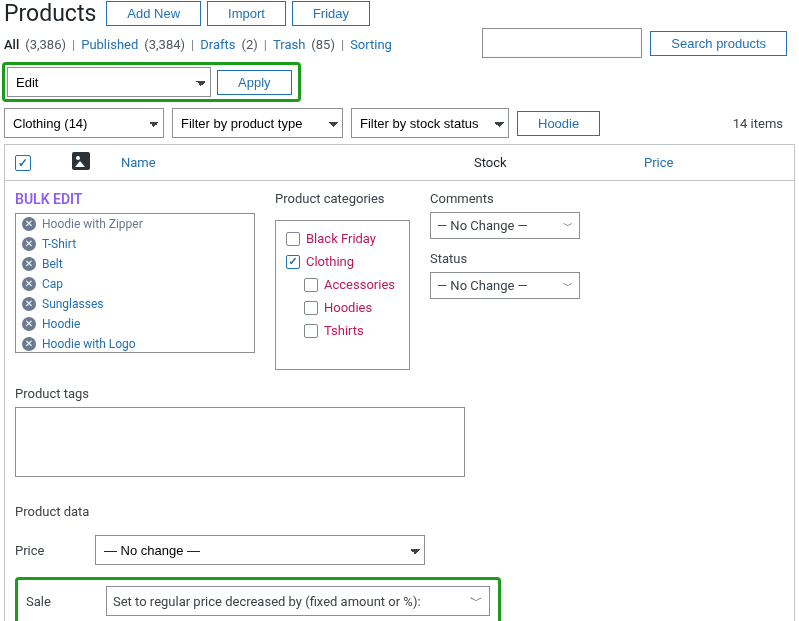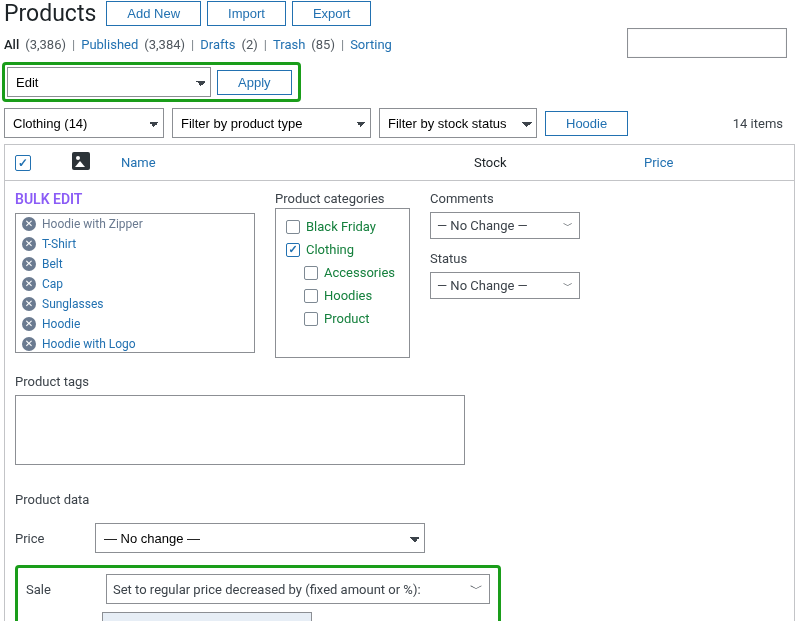--- a/index.html
+++ b/index.html
@@ -31,23 +31,23 @@
 .thumb-icon { width: 18px; height: 18px; background: #2c3338; border-radius: 2px; display: inline-block; position: relative; }
 .thumb-icon::after { content: ""; position: absolute; width: 4px; height: 4px; background: #fff; border-radius: 50%; top: 4px; left: 4px; }
 .thumb-icon::before { content: ""; position: absolute; bottom: 3px; left: 3px; width: 0; height: 0; border-left: 5px solid transparent; border-right: 5px solid transparent; border-bottom: 6px solid #fff; }
 .bulk-body { padding: 10px 10px 10px 10px; }
 .bulk-title { font-weight: 600; font-size: 14px; color: #8b5cf6; margin-bottom: 6px; }
 .bulk-row1 { display: flex; gap: 20px; align-items: flex-start; }
 .tag-list { width: 240px; height: 140px; border: 1px solid #8c8f94; overflow-y: scroll; background: #fff; }
 .tag-list .item { display: flex; align-items: center; gap: 6px; padding: 3px 6px; color: #2271b1; font-size: 12px; }
 .tag-list .item.dim { color: #6a7a90; }
 .remove-icon { width: 14px; height: 14px; border-radius: 50%; background: #6a7a90; color: #fff; display: inline-flex; align-items: center; justify-content: center; font-size: 10px; line-height: 1; cursor: pointer; flex-shrink: 0; }
-.cat-section .label { color: #3c434a; margin-bottom: 2px; display: block; font-size: 13px; }
+.cat-section .label { color: #3c434a; margin-bottom: 14px; display: block; font-size: 13px; }
 .cat-list { width: 135px; height: 150px; border: 1px solid #8c8f94; overflow-y: scroll; padding: 6px 0; background: #fff; }
-.cat-list .cat-item { display: flex; align-items: center; gap: 6px; padding: 4px 10px; font-size: 13px; color: #15803d; }
+.cat-list .cat-item { display: flex; align-items: center; gap: 6px; padding: 4px 10px; font-size: 13px; color: #be185d; }
 .cat-list .cat-item.sub { padding-left: 28px; }
 .cb-small { width: 14px; height: 14px; border: 1px solid #7e8993; border-radius: 2px; display: inline-flex; align-items: center; justify-content: center; flex-shrink: 0; }
 .cb-small.checked { border-color: #2271b1; }
 .cb-small.checked::after { content: "✓"; color: #2271b1; font-size: 11px; font-weight: bold; }
 .side-col { display: flex; flex-direction: column; gap: 12px; }
 .side-label { font-size: 13px; color: #3c434a; }
 .nochange { border: 1px solid #8c8f94; padding: 5px 6px; width: 150px; display: flex; align-items: center; justify-content: space-between; font-size: 13px; cursor: pointer; background: #fff; }
 .nochange .chev { font-size: 10px; color: #3c434a; }
 .tags-section { margin-top: 16px; }
 .tags-label { font-size: 13px; margin-bottom: 6px; display: block; }
@@ -62,25 +62,26 @@
 </style>
 </head>
 <body>
 
 
 
 <div class="page-header">
   <h1 class="page-title">Products</h1>
   <button class="btn-outline">Add New</button>
   <button class="btn-outline">Import</button>
-  <button class="btn-outline">Export</button>
+  <button class="btn-outline">Friday</button>
 </div>
 
 <div class="top-right">
   <input class="search-input" type="text" style="">
+  <button class="btn-outline">Search products</button>
 </div>
 
 <div class="subsubsub">
   <span class="link active">All</span>
   <span class="count">(3,386)</span>
   <span class="sep">|</span>
   <span class="link">Published</span>
   <span class="count">(3,384)</span>
   <span class="sep">|</span>
   <span class="link">Drafts</span>
@@ -96,21 +97,21 @@
   <select class="select" style="width:204px">
     <option>Edit</option>
   </select>
   <button class="btn-outline">Apply</button>
 </div>
 
 <div class="filters-row">
   <select class="select" style="width:160px">
     <option>Clothing  (14)</option>
   </select>
-  <select class="select" style="width:199px">
+  <select class="select" style="width:171px">
     <option>Filter by product type</option>
   </select>
   <select class="select" style="width:158px">
     <option>Filter by stock status</option>
   </select>
   <button class="btn-outline">Hoodie</button>
   <div class="spacer"></div>
   <span class="item-count">14 items</span>
 </div>
 
@@ -174,21 +175,21 @@
           <div class="cat-item sub">
               <span class="cb-small"></span>
               <span>Accessories</span>
             </div>
           <div class="cat-item sub">
               <span class="cb-small"></span>
               <span>Hoodies</span>
             </div>
           <div class="cat-item sub">
               <span class="cb-small"></span>
-              <span>Product</span>
+              <span>Tshirts</span>
             </div>
         </div>
       </div>
 
       <div class="side-col">
         <div>
           <div class="side-label">Comments</div>
           <div class="nochange" style="margin-top:6px">
             <span>— No Change —</span>
               <span class="chev">﹀</span>

